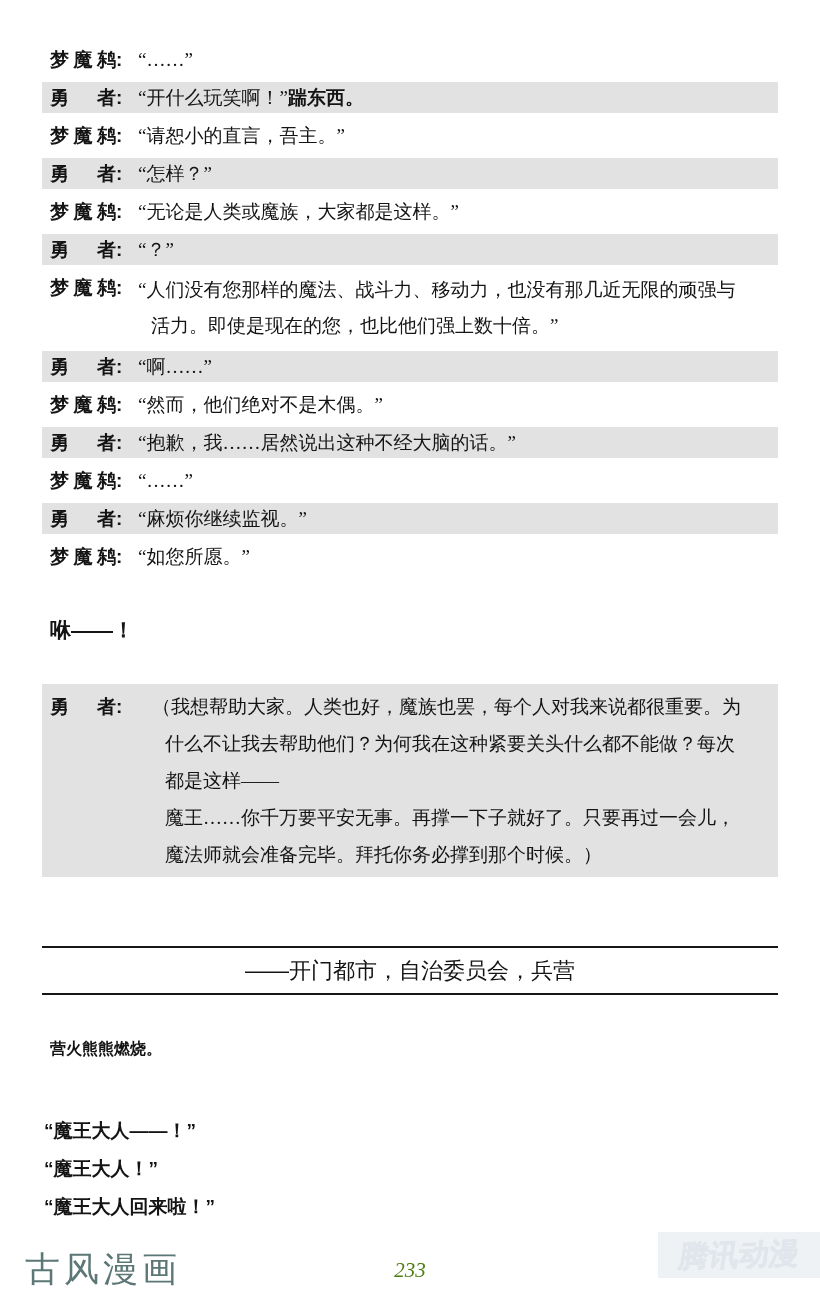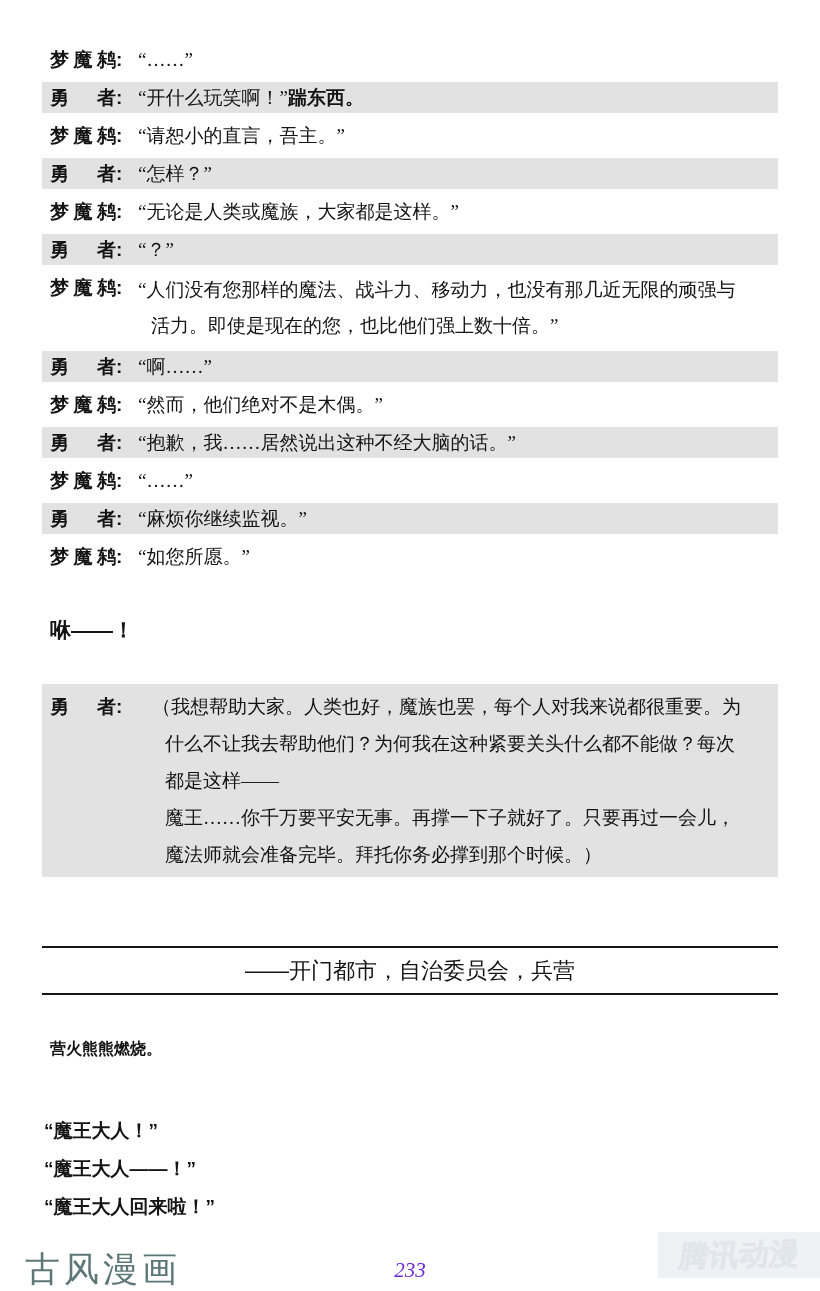--- a/index.html
+++ b/index.html
@@ -109,21 +109,21 @@
     letter-spacing:4px;
     color:#5d7777;
   }
   .page-number{
     position:absolute;
     left:0; right:0; top:1258px;
     text-align:center;
     font-family:"Liberation Serif","DejaVu Serif",serif;
     font-style:italic;
     font-size:21px;
-    color:#6d28d9;
+    color:#4d7c0f;
   }
   .watermark{
     position:absolute;
     right:0; top:1232px;
     width:162px; height:46px;
     background:#eff2f5;
     display:flex;
     align-items:center;
     justify-content:center;
     overflow:hidden;
@@ -250,22 +250,22 @@
       </div>
   </div>
 
   <hr class="rule rule-top">
   <div class="section-header">——开门都市，自治委员会，兵营</div>
   <hr class="rule">
 
   <div class="narration">营火熊熊燃烧。</div>
 
   <div class="quotes" id="quote-list">
+      <div class="quote-line">“魔王大人——！”</div>
       <div class="quote-line">“魔王大人！”</div>
-      <div class="quote-line">“魔王大人——！”</div>
       <div class="quote-line">“魔王大人回来啦！”</div>
     </div>
 
 </div>
 
 <div class="logo">古风漫画</div>
 <div class="page-number">233</div>
 <div class="watermark">
   <span class="watermark-text">腾讯动漫</span>
 </div>

